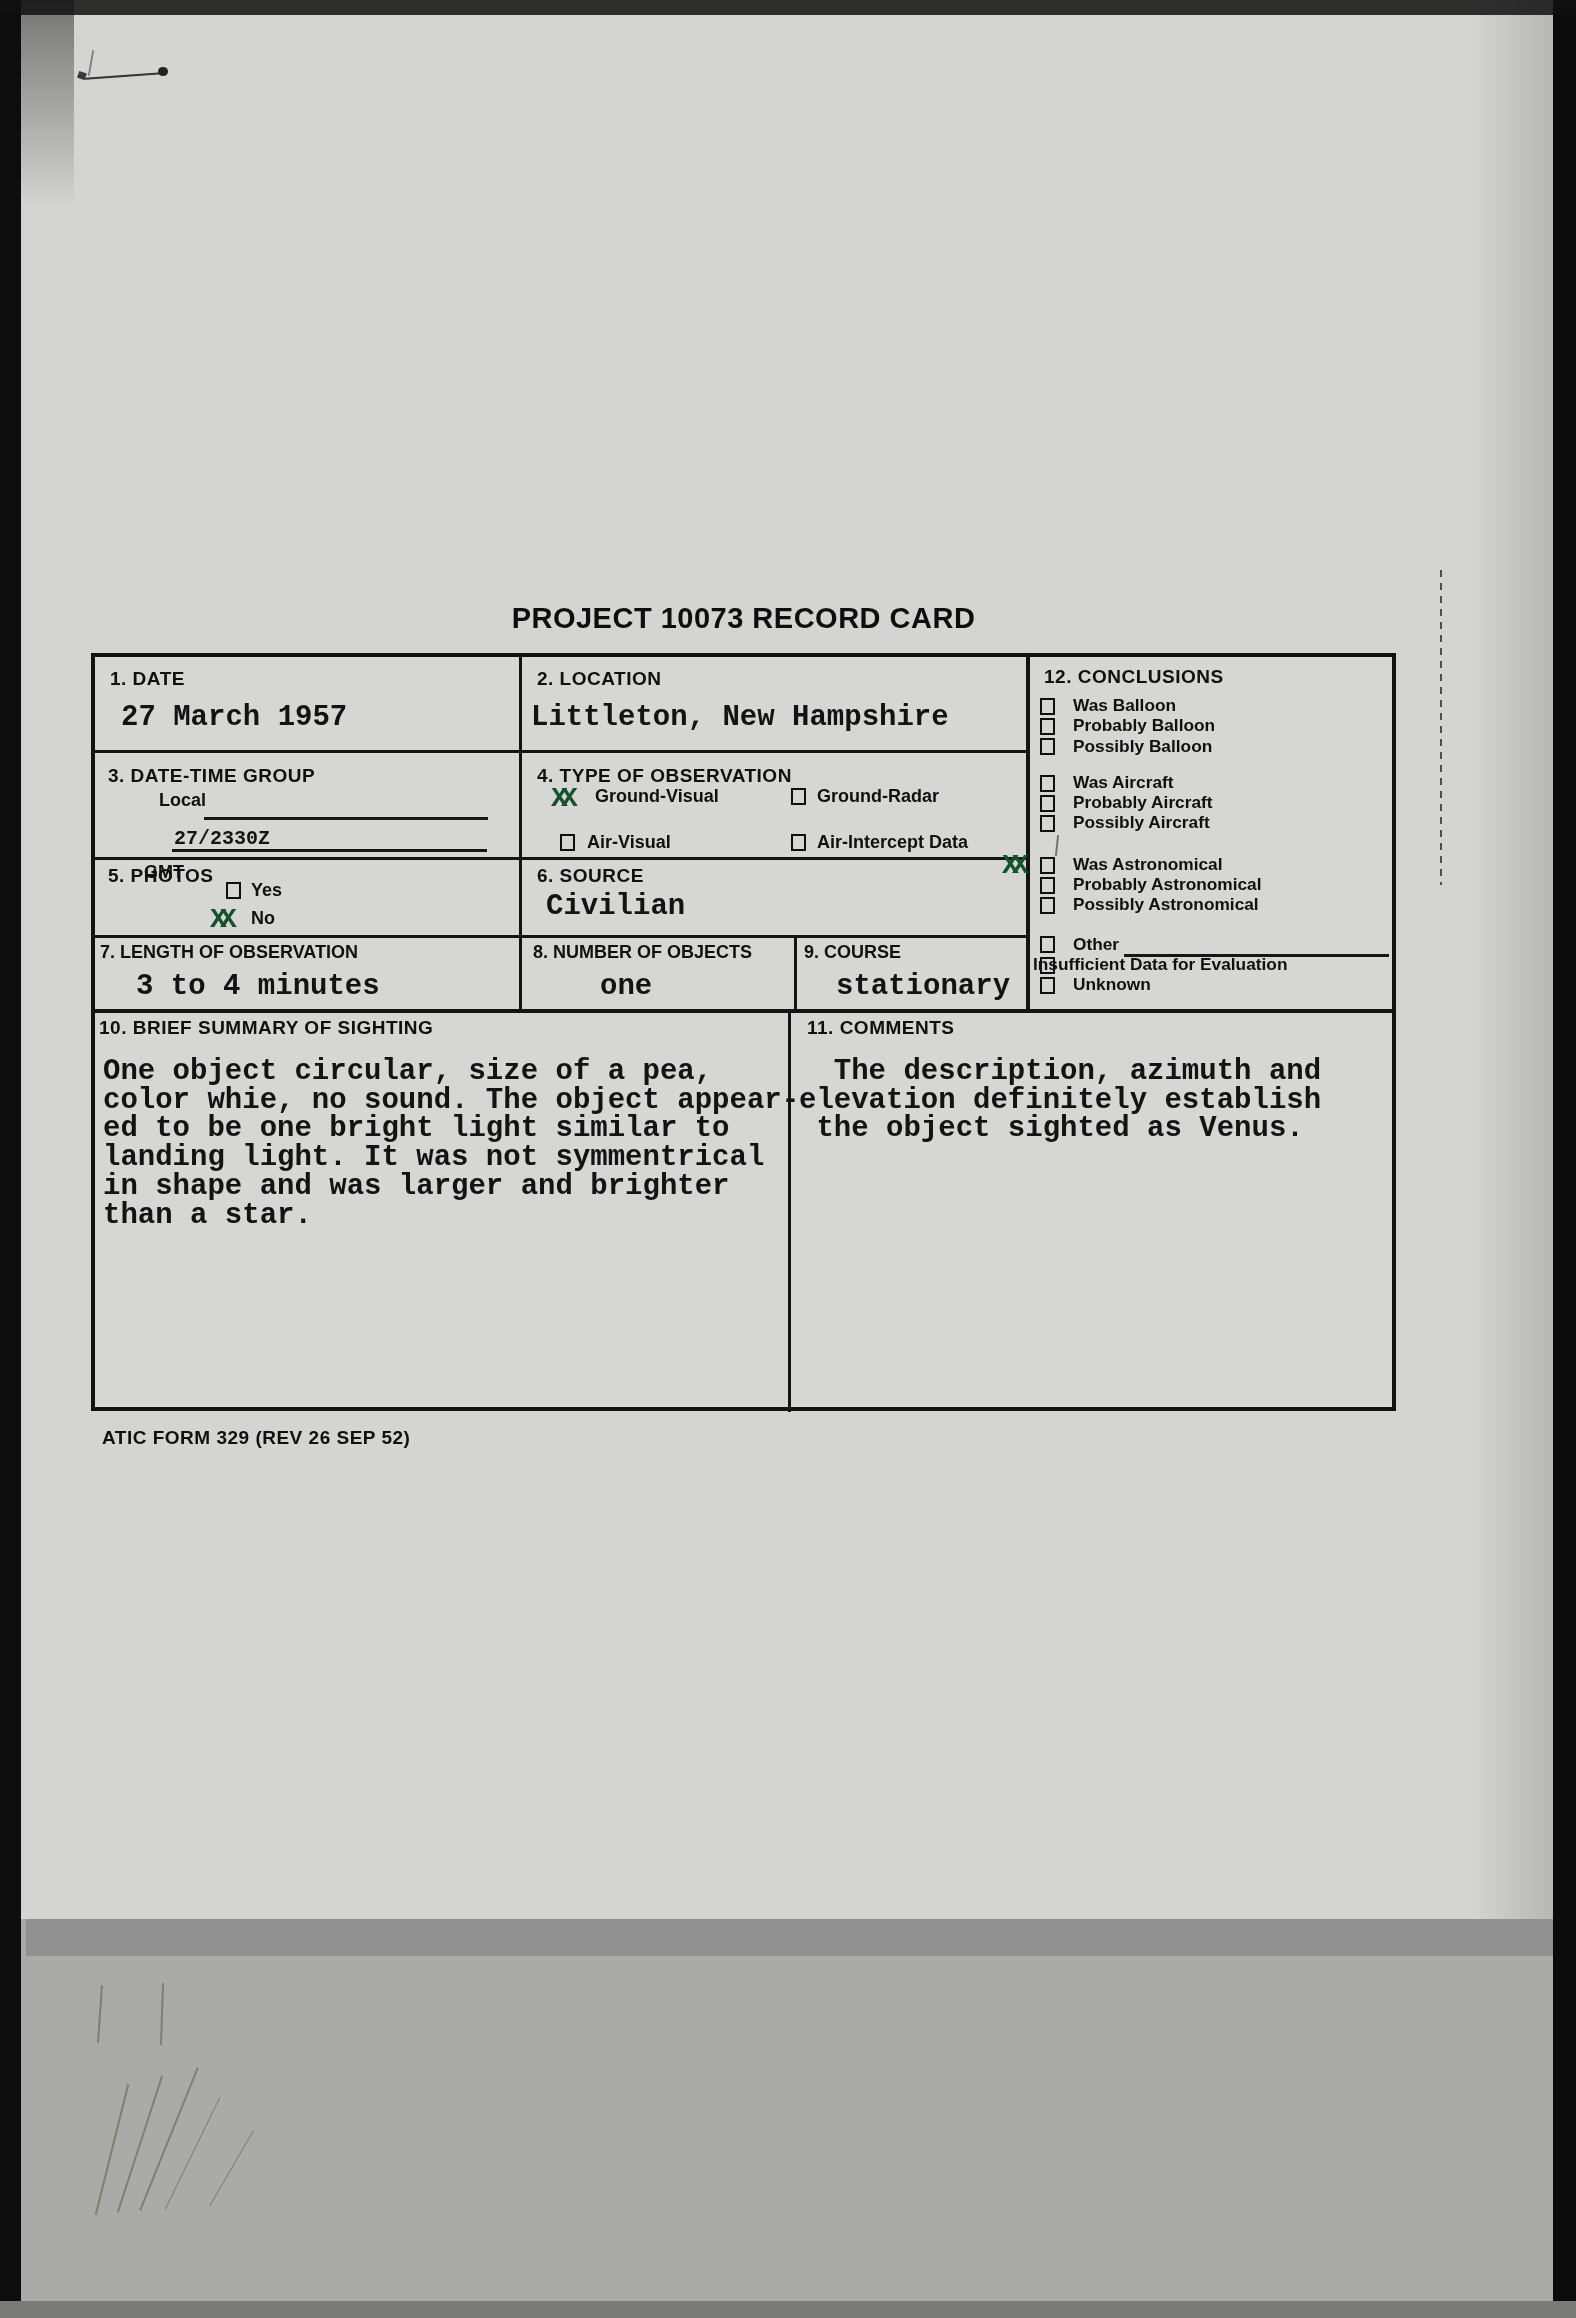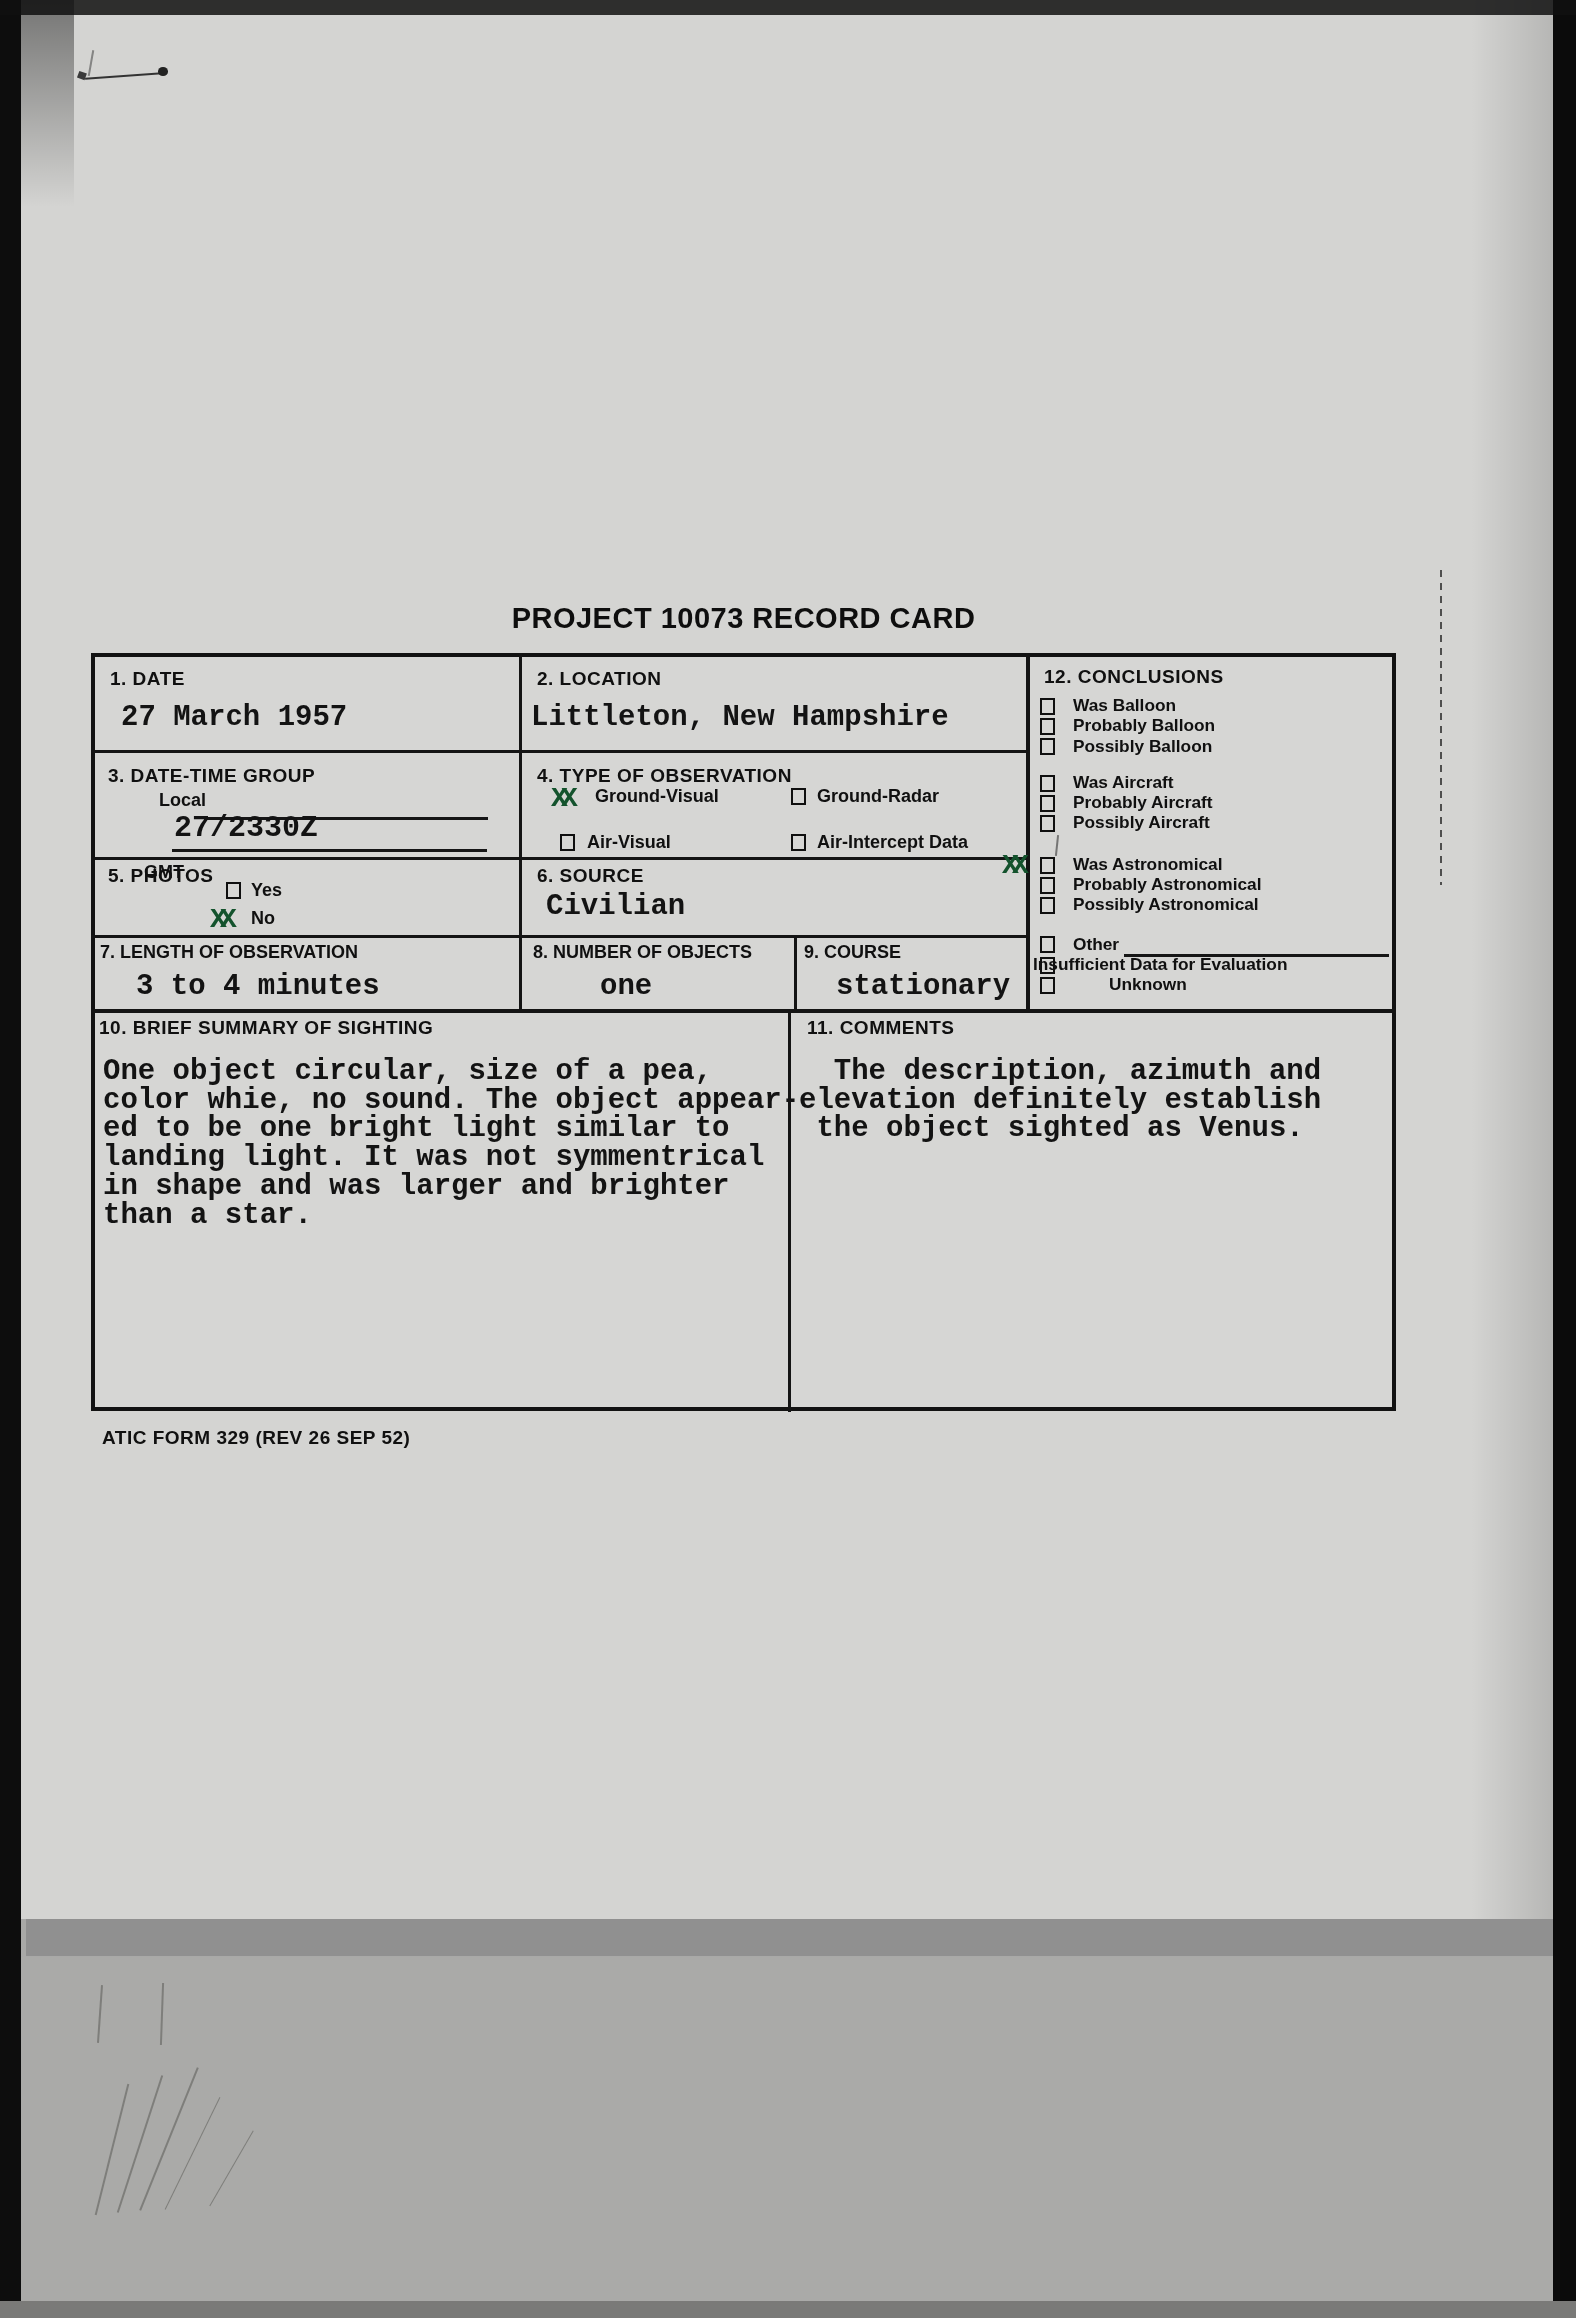--- a/index.html
+++ b/index.html
@@ -24,21 +24,21 @@
   .frame{position:absolute;border:4.3px solid #121212;background:rgba(255,255,255,.06);}
   .vline,.hline{position:absolute;background:#141414;}
   .ruleline{position:absolute;background:#161616;}
   
   .title{position:absolute;font-weight:700;font-size:29px;letter-spacing:0.5px;color:#0e0e0e;}
   .lbl{position:absolute;font-weight:700;font-size:19px;letter-spacing:0.5px;color:#101010;white-space:nowrap;}
   .lbl-sm{position:absolute;font-weight:700;font-size:18px;letter-spacing:0;color:#101010;white-space:nowrap;}
   .c-item{position:absolute;font-weight:700;font-size:17.3px;color:#101010;white-space:nowrap;}
   .typed{position:absolute;font-family:"Liberation Mono",monospace;font-weight:700;font-size:29px;
          color:#131313;white-space:pre;line-height:29px;}
-  .typed-big{font-size:30px;}
+  .typed-big{font-size:20px;margin-top:10px;}
   .cb{position:absolute;width:10.6px;height:12.5px;border:2.4px solid #0f0f0f;background:transparent;}
   .xx{position:absolute;font-family:"Liberation Mono",monospace;font-weight:700;font-size:28px;
       letter-spacing:-6.7px;color:#14532d;white-space:nowrap;}
   .footer{position:absolute;font-weight:700;font-size:19px;letter-spacing:0.5px;color:#101010;}
 </style>
 </head>
 <body>
 
 <div id="canvas">
 
@@ -153,18 +153,18 @@
   <div class="c-item" style="left:1073px;top:874px;">Probably Astronomical</div>
   <span class="cb" style="left:1040px;top:897px;"></span>
   <div class="c-item" style="left:1073px;top:894px;">Possibly Astronomical</div>
 
   <span class="cb" style="left:1040px;top:936px;"></span>
   <div class="c-item" style="left:1073px;top:934px;">Other</div>
   <div class="ruleline" style="left:1124px;top:954px;width:265px;height:2.9px;"></div>
   <span class="cb" style="left:1040px;top:957px;"></span>
   <div class="c-item" style="left:1033px;top:954px;">Insufficient Data for Evaluation</div>
   <span class="cb" style="left:1040px;top:977px;"></span>
-  <div class="c-item" style="left:1073px;top:974px;margin-left:36px;">Unknown</div>
+  <div class="c-item" style="left:1073px;top:974px;">Unknown</div>
 
   <div class="footer" style="left:102px;top:1427px;">ATIC FORM 329 (REV 26 SEP 52)</div>
 
 </div>
 
 
 </body></html>

